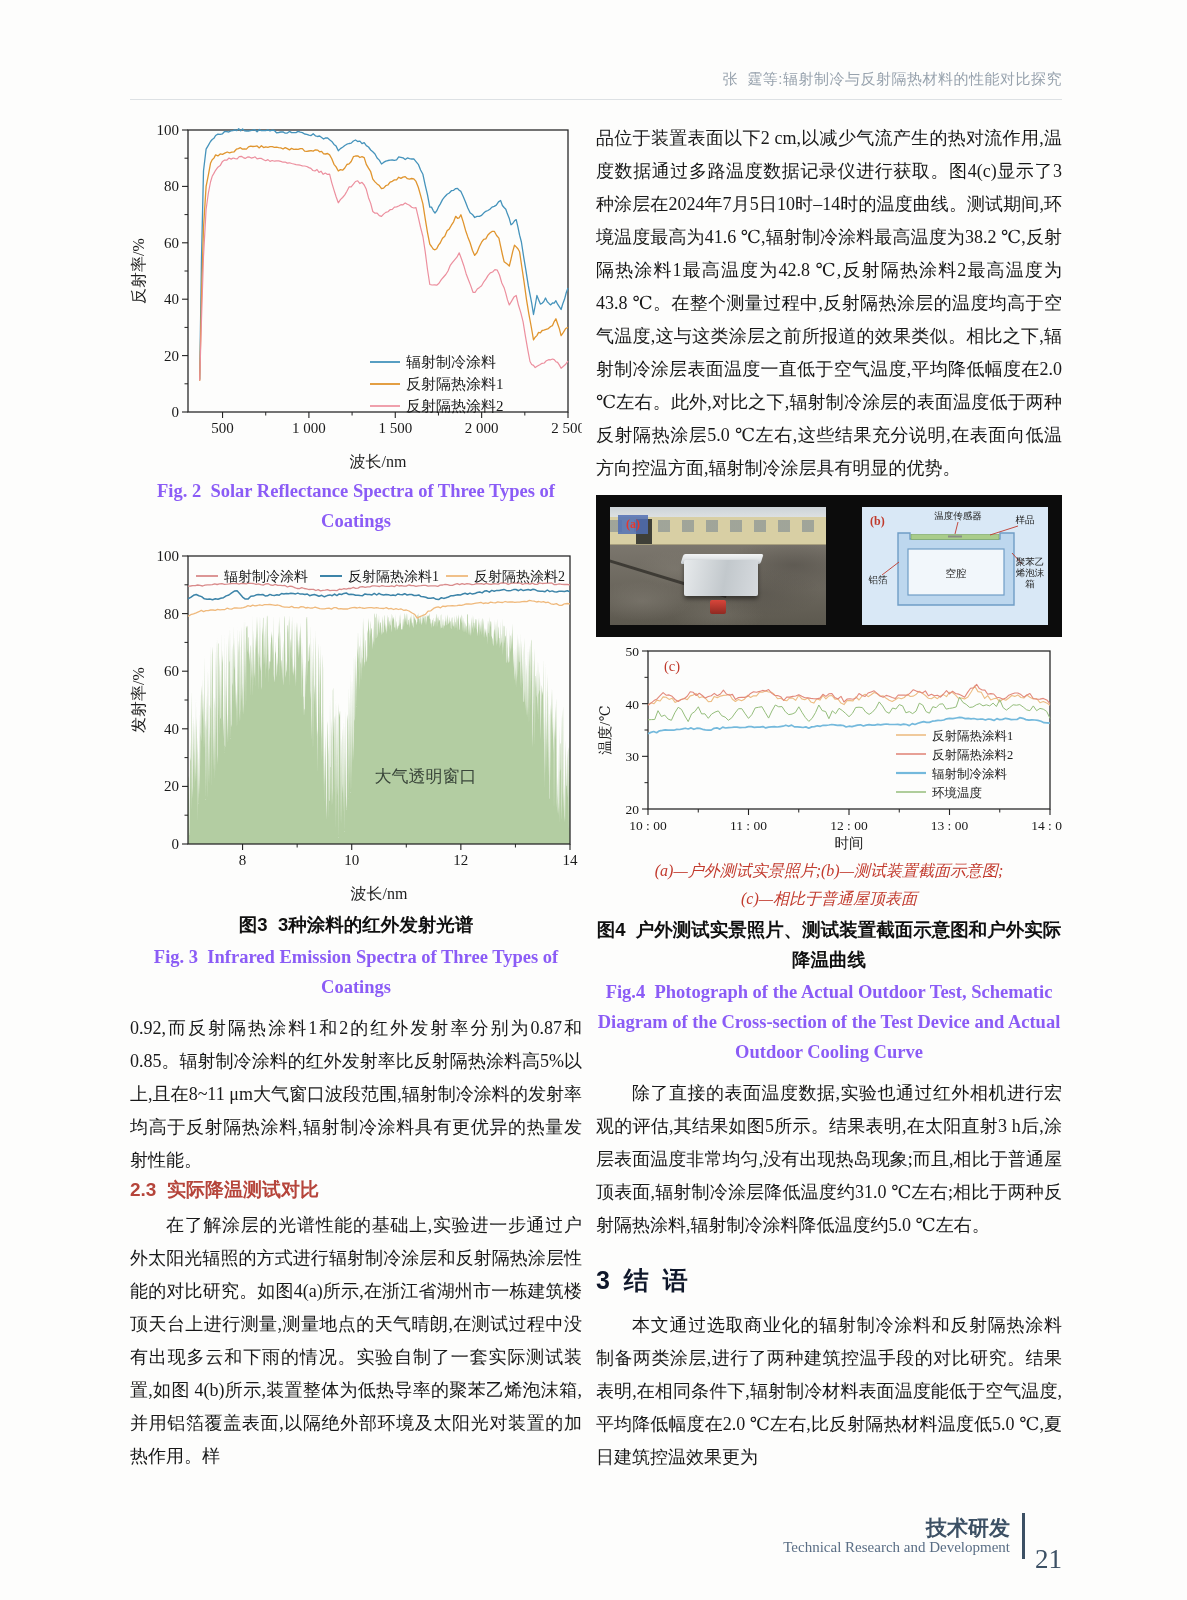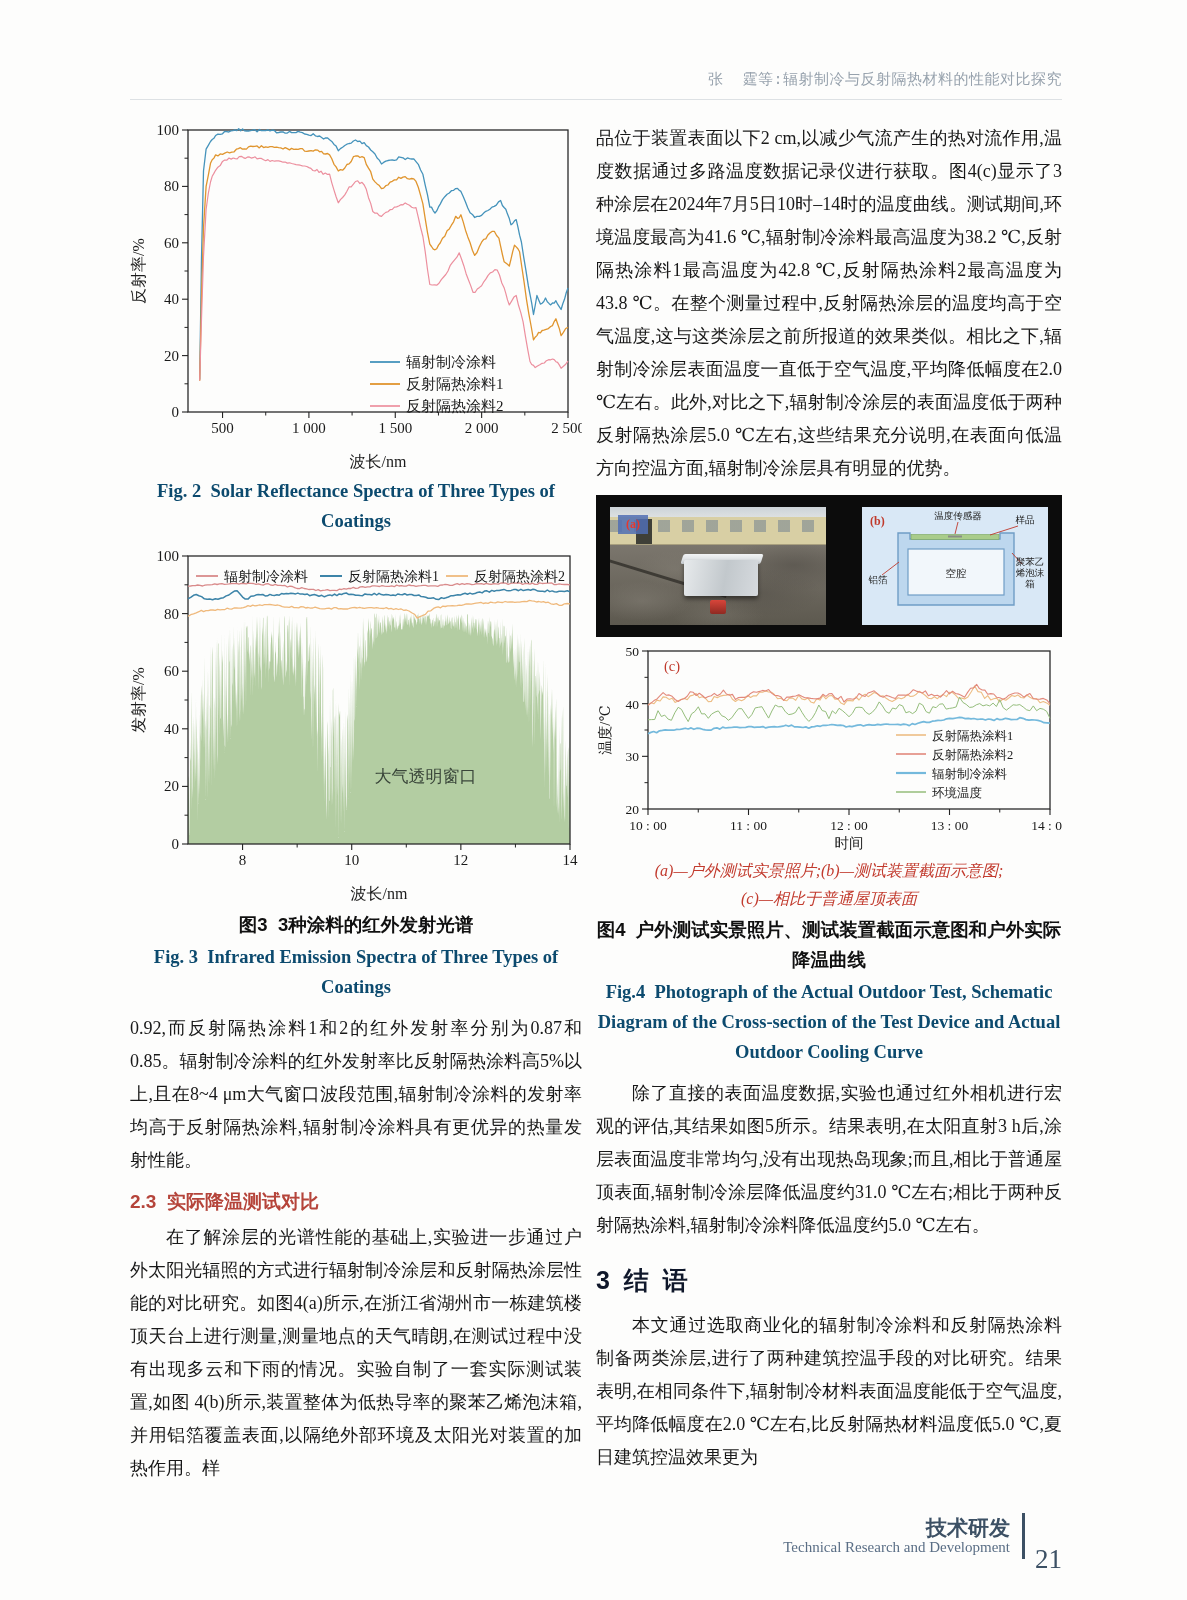--- a/index.html
+++ b/index.html
@@ -1,31 +1,31 @@
 <!DOCTYPE html>
 <html><head>
 <meta charset="utf-8">
 <style>
   html,body{margin:0;padding:0;background:#ffffff;}
   .page{position:relative;width:1187px;height:1600px;background:#fdfdfc;overflow:hidden;
         font-family:"Liberation Serif","DejaVu Serif",serif;color:#181818;}
   .running-header{position:absolute;left:130px;top:70px;width:932px;text-align:right;
-        font-family:Liberation Mono, monospace;font-size:15px;color:#97a2ad;
+        font-family:Liberation Sans, sans-serif;font-size:15px;color:#97a2ad;
         letter-spacing:0.5px;padding-bottom:10px;border-bottom:1.5px solid #dde1e4;}
   .col-left{position:absolute;left:130px;top:120px;width:452px;}
   .col-right{position:absolute;left:596px;top:122px;width:466px;}
   .body-text{font-size:18px;line-height:33px;text-align:justify;margin:0;text-indent:2em;color:#181818;}
   .no-indent{text-indent:0;}
   .sub-heading{font-family:"Liberation Sans","DejaVu Sans",sans-serif;font-size:19px;font-weight:bold;
-        color:#b5443a;margin:12px 0 6px;}
+        color:#b5443a;margin:0 0 6px;}
   .section-heading{font-family:"Liberation Sans","DejaVu Sans",sans-serif;font-size:25px;font-weight:bold;
         color:#0f172a;margin:22px 0 12px;}
   .caption-zh{font-family:"Liberation Sans","DejaVu Sans",sans-serif;font-weight:bold;font-size:18.5px;
         color:#101010;text-align:center;margin:2px 0;line-height:30px;}
-  .caption-en{font-weight:bold;font-size:18.5px;color:#0c4a6e;text-align:center;margin:0 0 10px;line-height:30px;}
+  .caption-en{font-weight:bold;font-size:18.5px;color:#8b5cf6;text-align:center;margin:0 0 10px;line-height:30px;}
   .fig-note{font-size:16px;color:#c23b2e;text-align:center;line-height:28px;font-style:italic;}
   .chart{margin:0 auto;}
   .fig4-media{display:flex;justify-content:space-between;align-items:center;background:#0c0c0c;
         width:466px;box-sizing:border-box;padding:12px 14px;margin:10px 0 2px;}
   
   .photo{position:relative;width:216px;height:118px;overflow:hidden;background:#6d675f;flex:none;}
   .photo .sky{position:absolute;left:0;top:0;width:100%;height:16px;background:linear-gradient(#ccd3d8,#e6e8e6);}
   .photo .wall{position:absolute;left:0;top:10px;width:100%;height:27px;background:#d8cfa4;border-bottom:2px solid #a89f7e;}
   .photo .windows{position:absolute;left:0;top:13px;width:100%;height:12px;
         background:repeating-linear-gradient(90deg,#9aa098 0 12px,#d8cfa4 12px 24px);opacity:0.9;}
@@ -154,21 +154,21 @@
           <text x="94" y="35.04" font-size="14" fill="#1a1a1a" font-family="Liberation Serif, DejaVu Serif, serif">辐射制冷涂料</text>
           <line x1="190" y1="30" x2="212" y2="30" stroke="#3d84a8" stroke-width="2"></line>
           <text x="218" y="35.04" font-size="14" fill="#1a1a1a" font-family="Liberation Serif, DejaVu Serif, serif">反射隔热涂料1</text>
           <line x1="316" y1="30" x2="338" y2="30" stroke="#efb97c" stroke-width="1.8"></line>
           <text x="344" y="35.04" font-size="14" fill="#1a1a1a" font-family="Liberation Serif, DejaVu Serif, serif">反射隔热涂料2</text>
           <text x="295.38571428571424" y="236.07999999999998" text-anchor="middle" font-size="17" fill="#3a463a" font-family="Liberation Serif, DejaVu Serif, serif">大气透明窗口</text>
         </svg></div>
     <div class="caption-zh">图3&nbsp;&nbsp;3种涂料的红外发射光谱</div>
     <div class="caption-en">Fig. 3&nbsp;&nbsp;Infrared Emission Spectra of Three Types of Coatings</div>
 
-    <p class="body-text no-indent">0.92,而反射隔热涂料1和2的红外发射率分别为0.87和0.85。辐射制冷涂料的红外发射率比反射隔热涂料高5%以上,且在8~4 μm大气窗口波段范围,辐射制冷涂料的发射率均高于反射隔热涂料,辐射制冷涂料具有更优异的热量发射性能。</p>
+    <p class="body-text no-indent">0.92,而反射隔热涂料1和2的红外发射率分别为0.87和0.85。辐射制冷涂料的红外发射率比反射隔热涂料高5%以上,且在8~11 μm大气窗口波段范围,辐射制冷涂料的发射率均高于反射隔热涂料,辐射制冷涂料具有更优异的热量发射性能。</p>
     <h3 class="sub-heading">2.3&nbsp;&nbsp;实际降温测试对比</h3>
     <p class="body-text">在了解涂层的光谱性能的基础上,实验进一步通过户外太阳光辐照的方式进行辐射制冷涂层和反射隔热涂层性能的对比研究。如图4(a)所示,在浙江省湖州市一栋建筑楼顶天台上进行测量,测量地点的天气晴朗,在测试过程中没有出现多云和下雨的情况。实验自制了一套实际测试装置,如图 4(b)所示,装置整体为低热导率的聚苯乙烯泡沫箱,并用铝箔覆盖表面,以隔绝外部环境及太阳光对装置的加热作用。样</p>
   </div>
 
   <div class="col-right">
     <p class="body-text no-indent">品位于装置表面以下2 cm,以减少气流产生的热对流作用,温度数据通过多路温度数据记录仪进行获取。图4(c)显示了3种涂层在2024年7月5日10时–14时的温度曲线。测试期间,环境温度最高为41.6 ℃,辐射制冷涂料最高温度为38.2 ℃,反射隔热涂料1最高温度为42.8 ℃,反射隔热涂料2最高温度为43.8 ℃。在整个测量过程中,反射隔热涂层的温度均高于空气温度,这与这类涂层之前所报道的效果类似。相比之下,辐射制冷涂层表面温度一直低于空气温度,平均降低幅度在2.0 ℃左右。此外,对比之下,辐射制冷涂层的表面温度低于两种反射隔热涂层5.0 ℃左右,这些结果充分说明,在表面向低温方向控温方面,辐射制冷涂层具有明显的优势。</p>
 
     <div class="fig4-media">
       <div class="photo">
         <div class="sky"></div>

